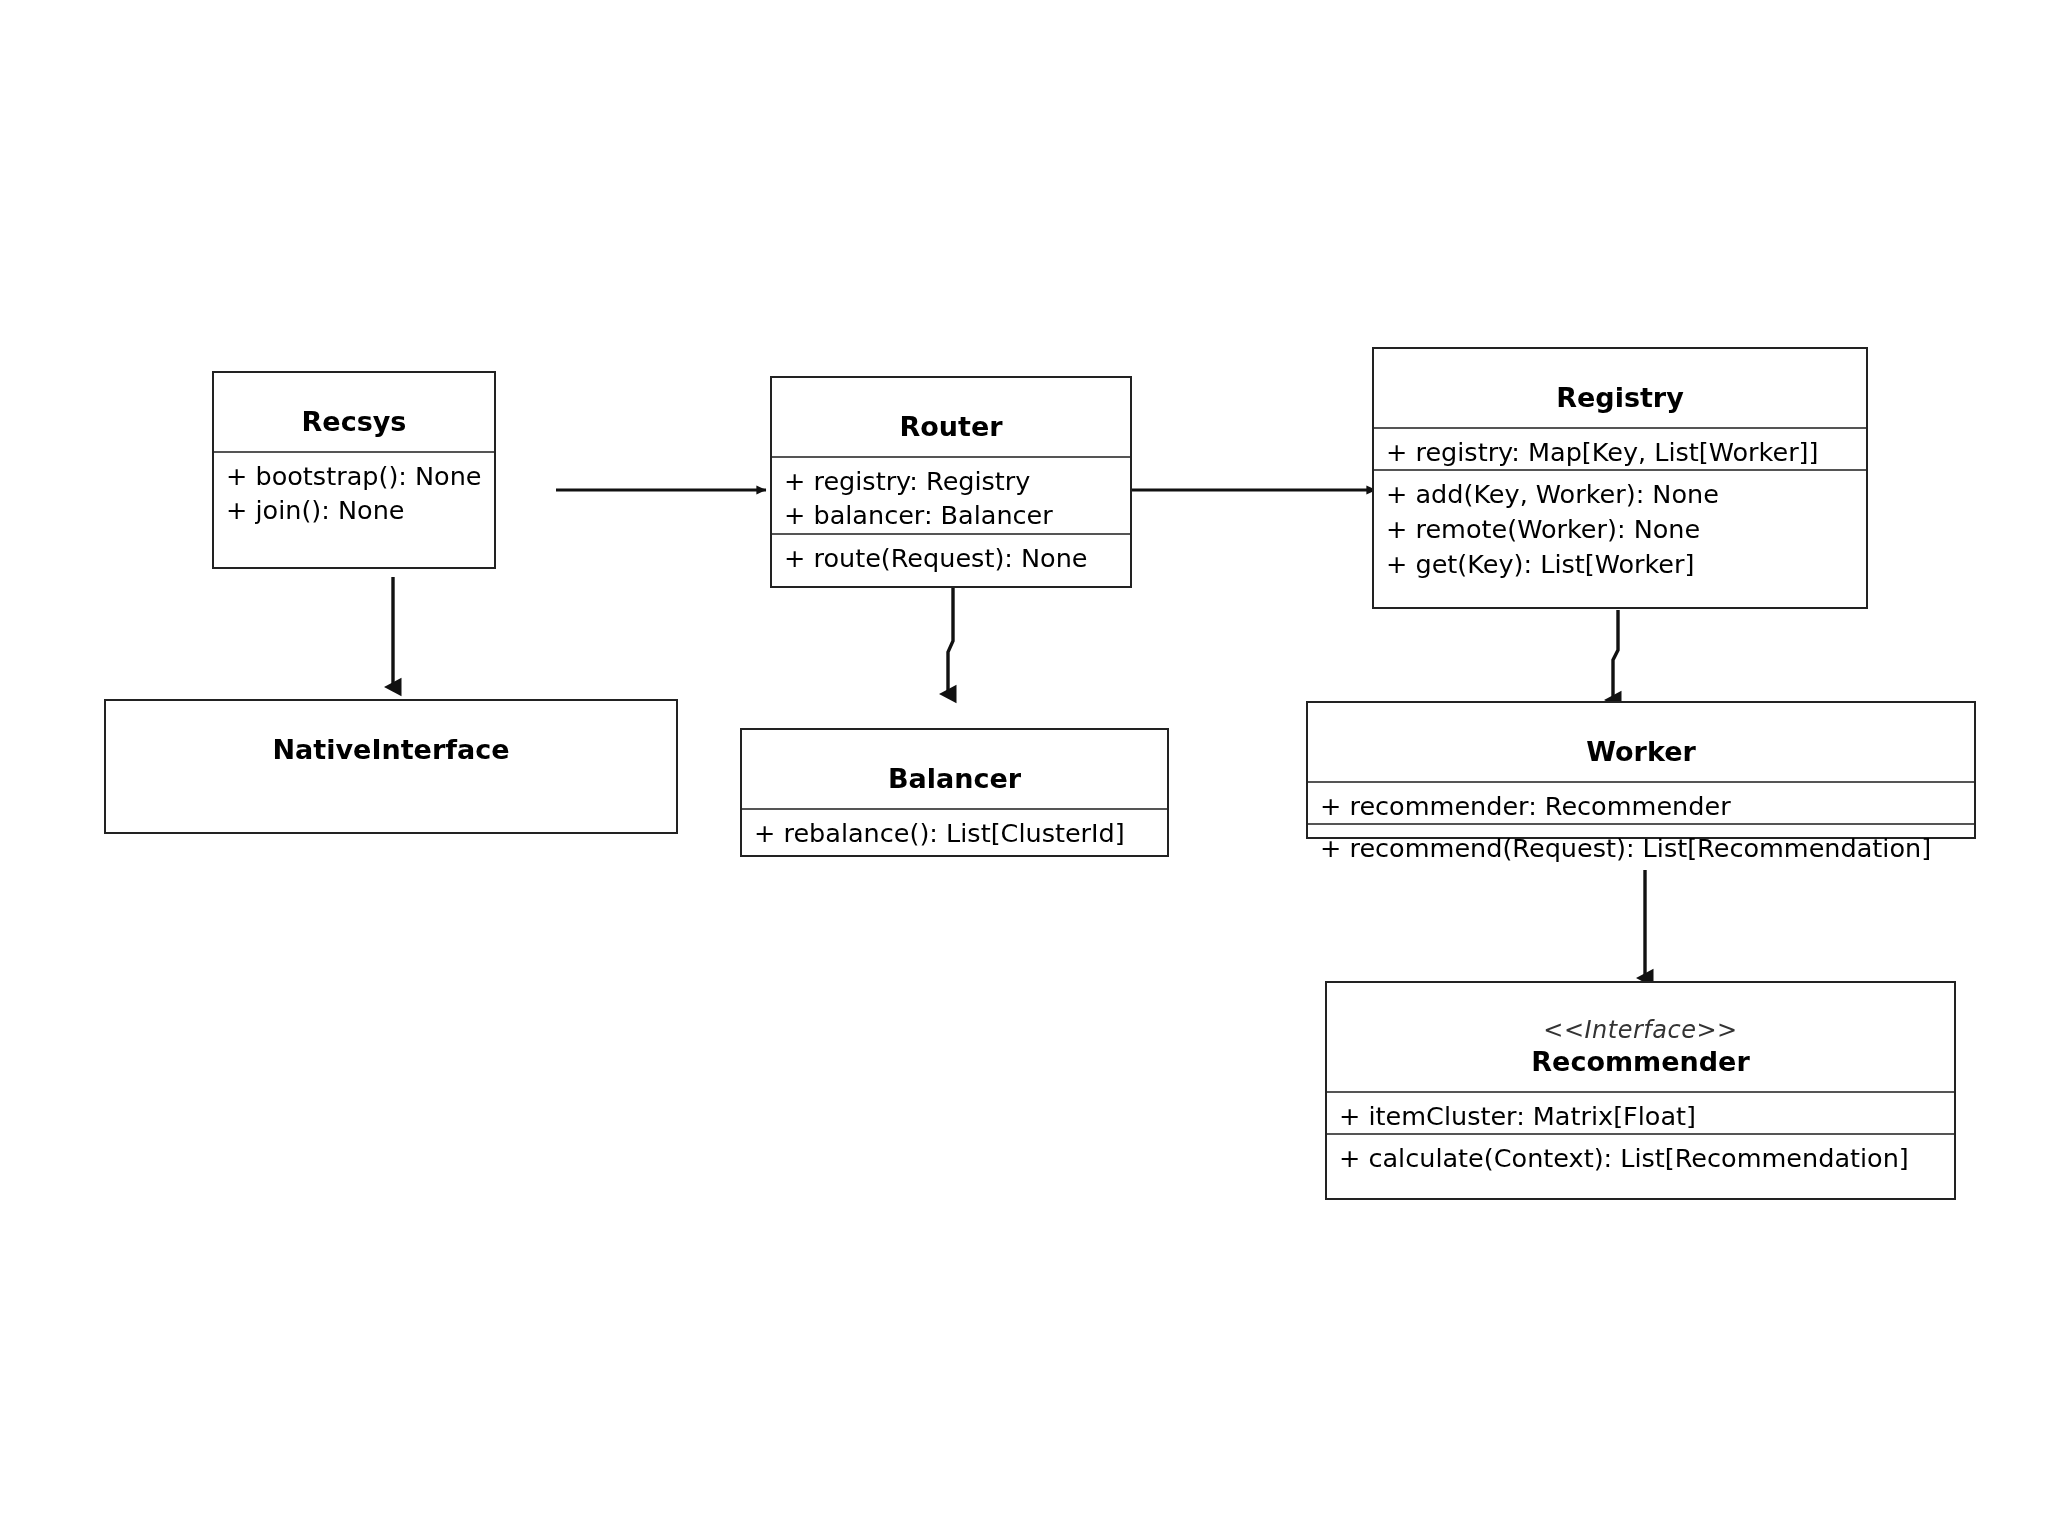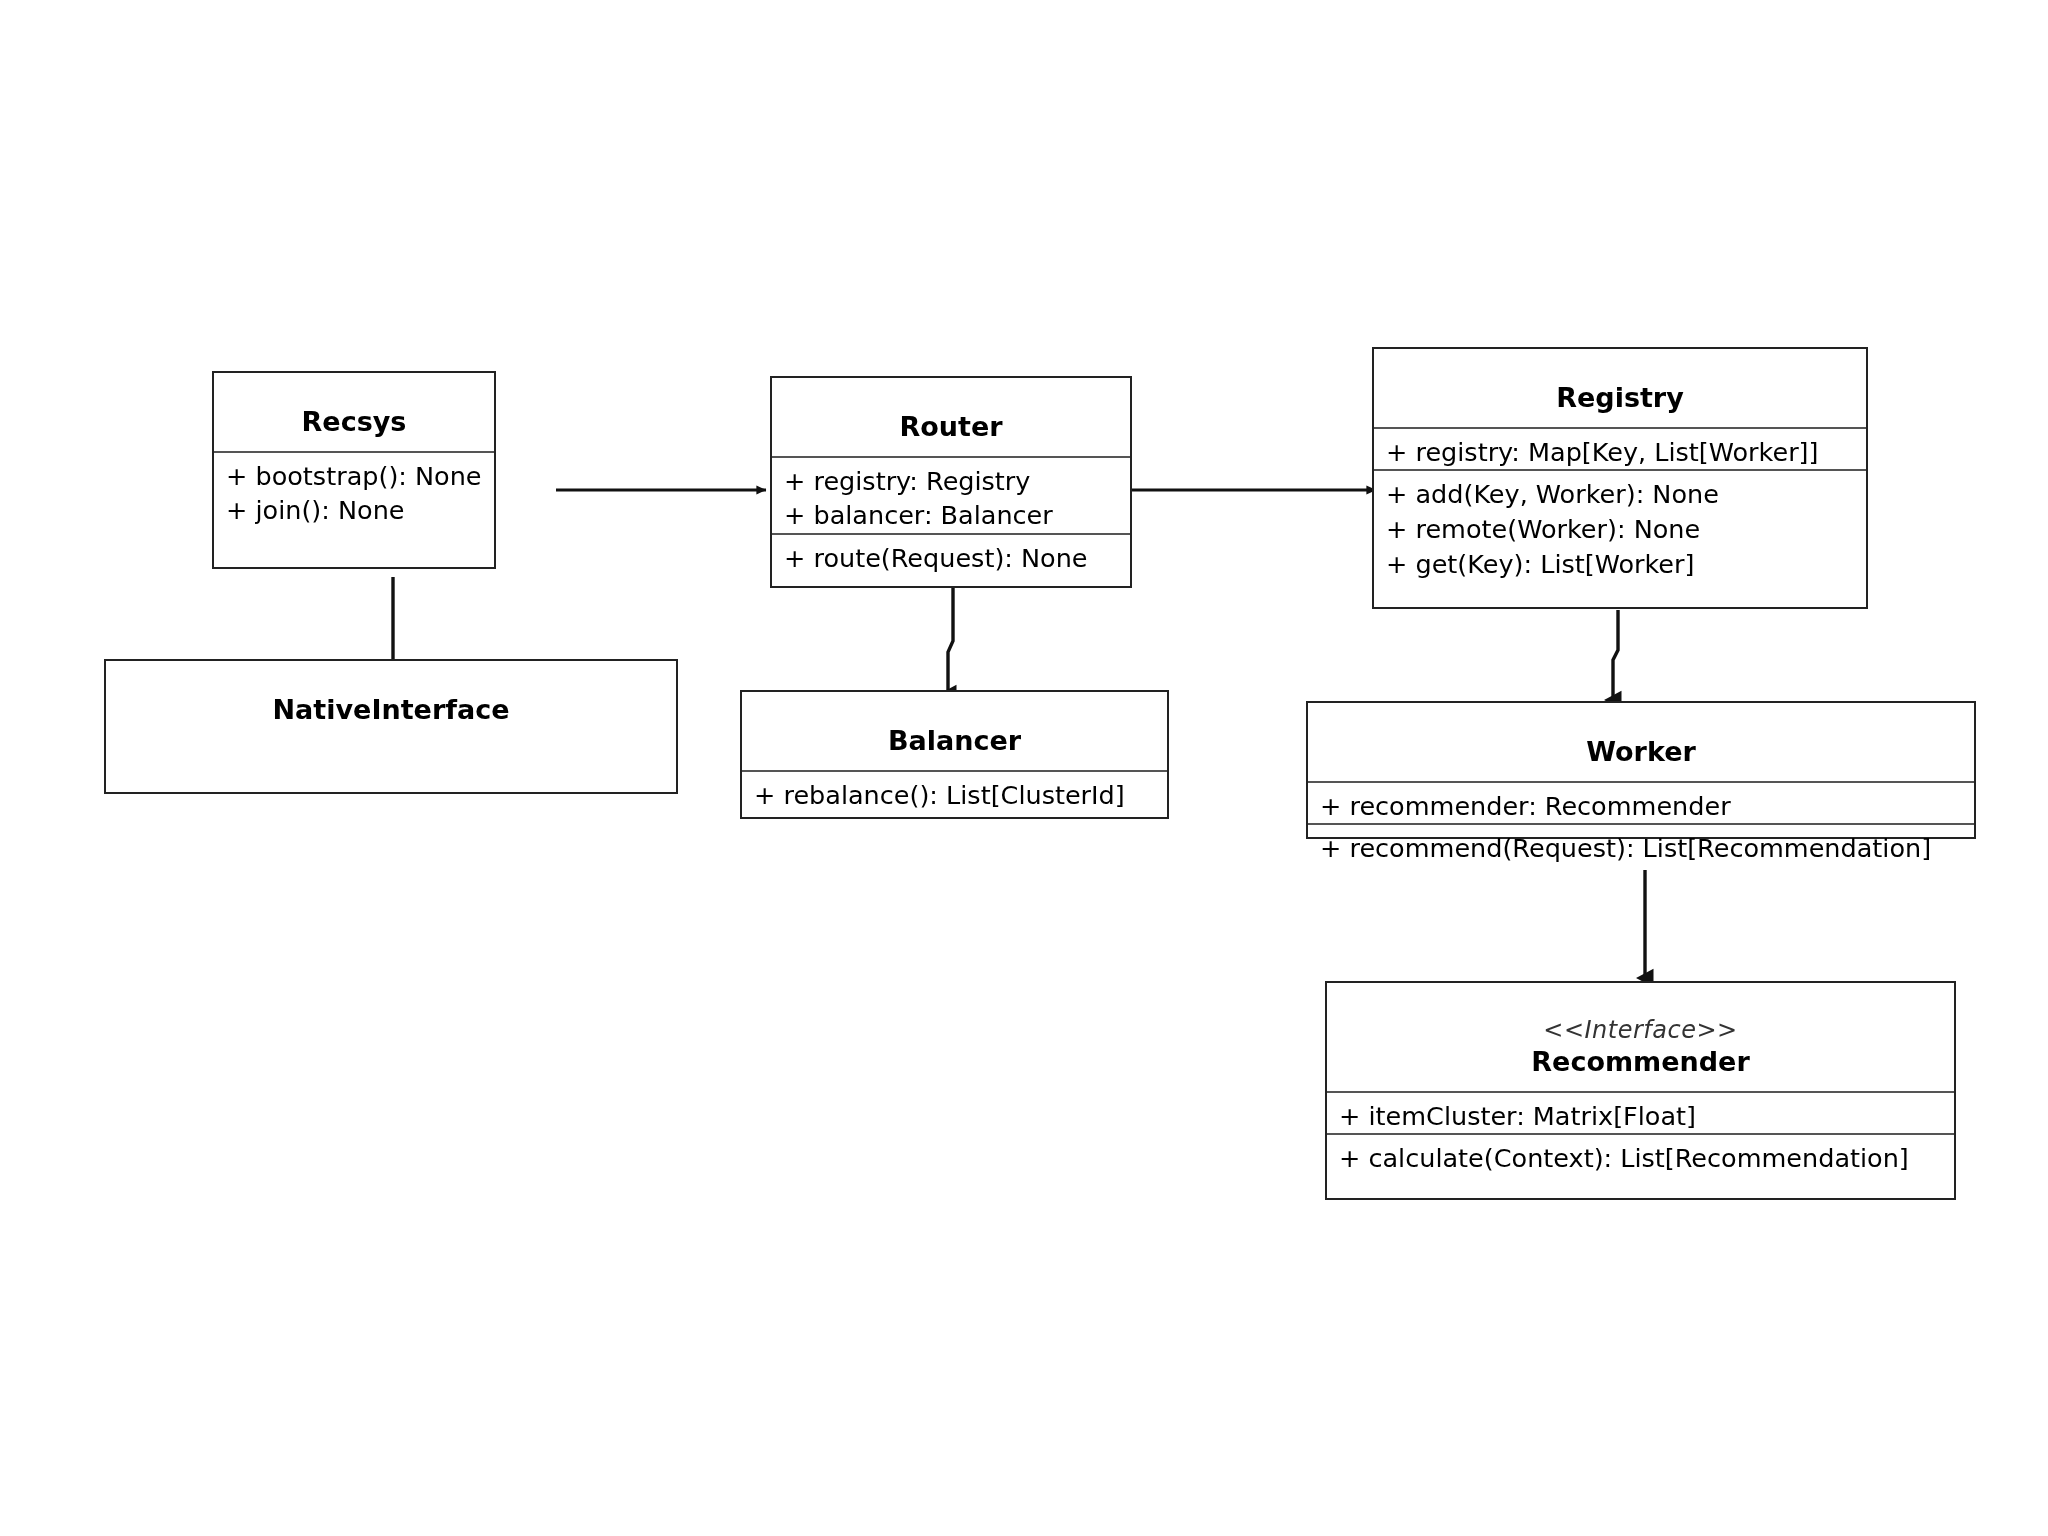--- a/index.html
+++ b/index.html
@@ -146,27 +146,27 @@
     <div class="cmp">
       <div class="member">+ registry: Map[Key, List[Worker]]</div>
     </div>
     <div class="cmp flex-fill">
       <div class="member">+ add(Key, Worker): None</div>
       <div class="member">+ remote(Worker): None</div>
       <div class="member">+ get(Key): List[Worker]</div>
     </div>
   </div>
 
-  <div class="uml-class" style="left:104px; top:659px; width:574px; height:135px;">
+  <div class="uml-class" style="left:104px; top:699px; width:574px; height:135px;">
     <div class="cmp cmp-title">
       <span class="class-name">NativeInterface</span>
     </div>
   </div>
 
-  <div class="uml-class" style="left:740px; top:690px; width:429px; height:129px;">
+  <div class="uml-class" style="left:740px; top:728px; width:429px; height:129px;">
     <div class="cmp cmp-title">
       <span class="class-name">Balancer</span>
     </div>
     <div class="cmp flex-fill">
       <div class="member">+ rebalance(): List[ClusterId]</div>
     </div>
   </div>
 
   <div class="uml-class" style="left:1306px; top:701px; width:670px; height:138px;">
     <div class="cmp cmp-title">

